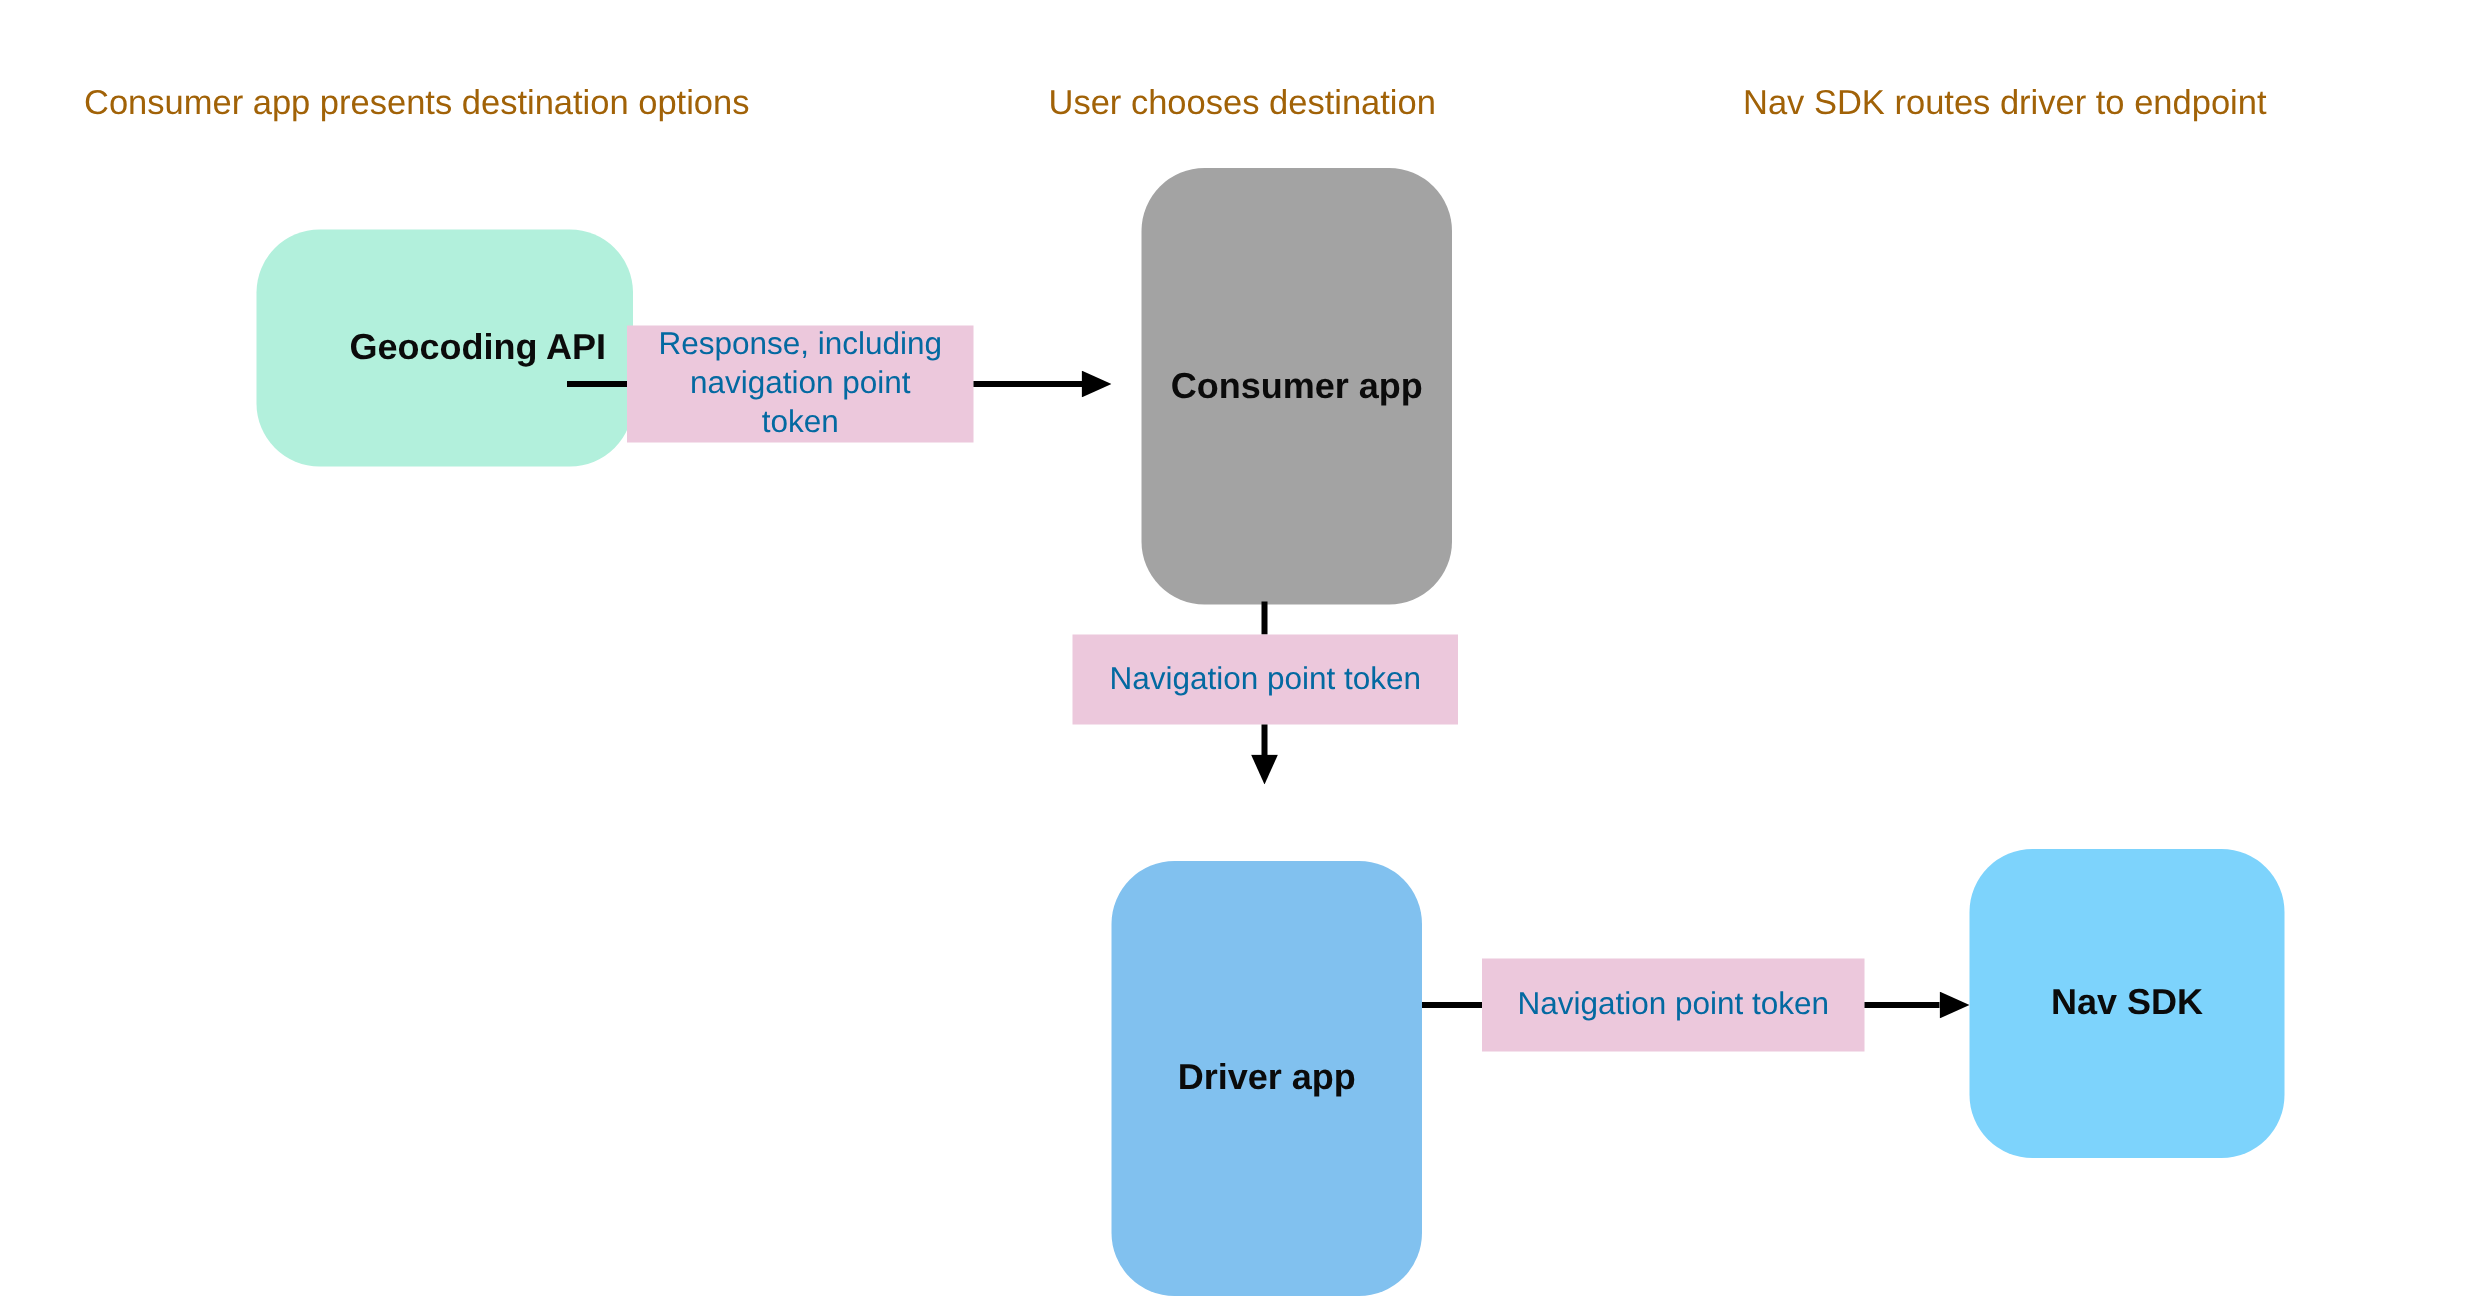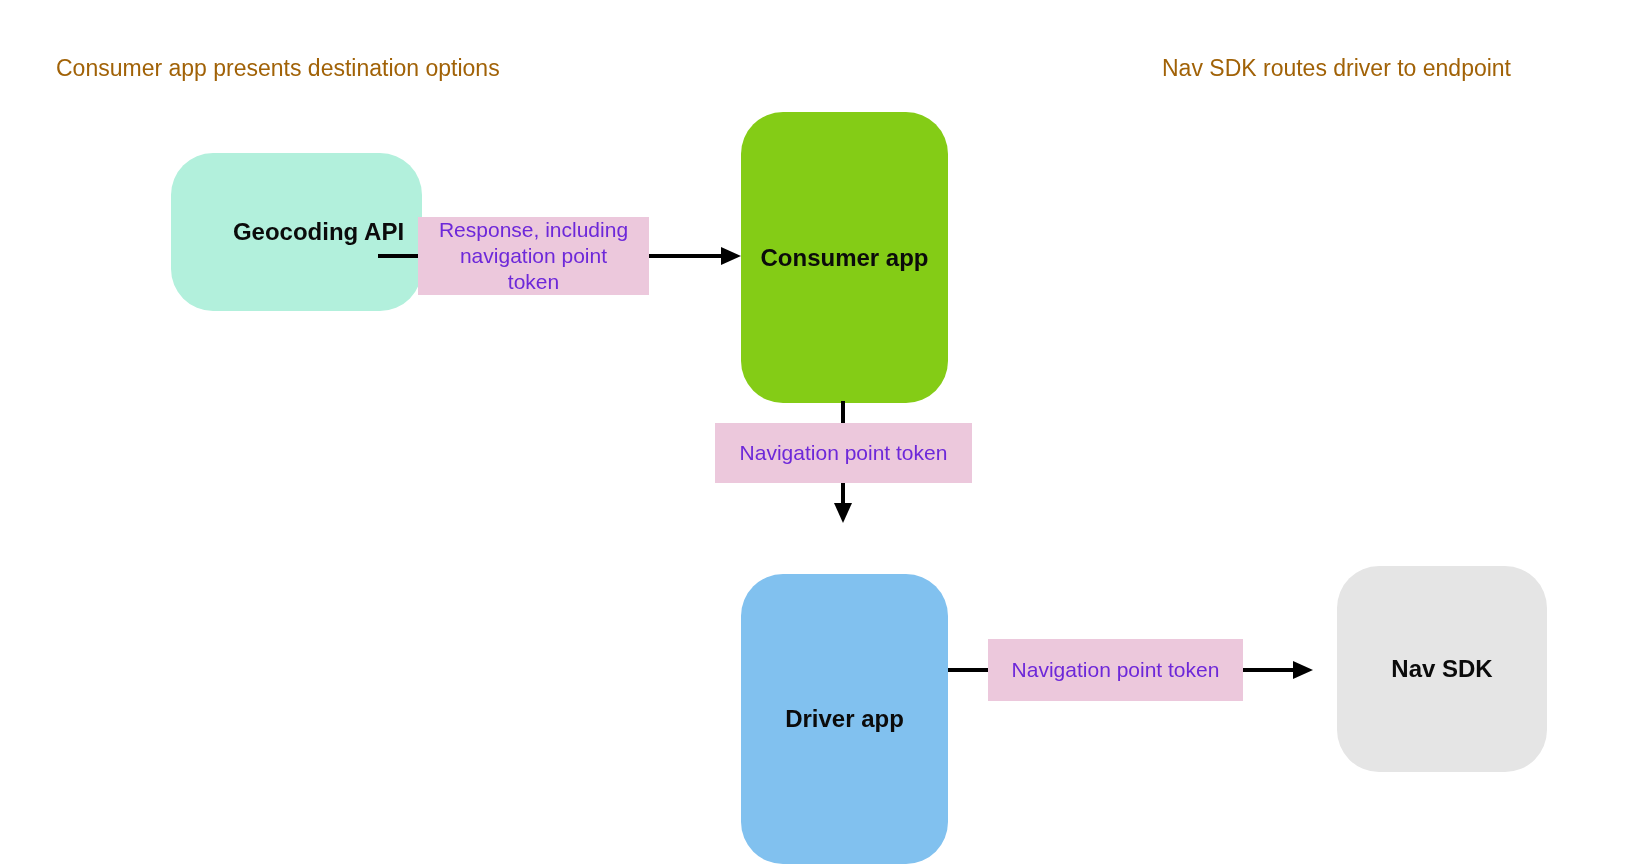--- a/index.html
+++ b/index.html
@@ -53,21 +53,21 @@
   .edge-line { position: absolute; }
   .edge-label {
     position: absolute;
     display: flex;
     align-items: center;
     justify-content: center;
     text-align: center;
     font-size: 21px;
     line-height: 26px;
     box-sizing: border-box;
-    color: #6d28d9;
+    color: #0369a1;
   }
   .arrowhead { position: absolute; }
   .arrow-right { clip-path: polygon(0 0, 0 100%, 100% 50%); }
   .arrow-down  { clip-path: polygon(0 0, 100% 0, 50% 100%); }
 
   
   #e1-line-a { left: 378px; top: 254px; width: 40px; height: 4px; }
   #e1-label  { left: 418px; top: 217px; width: 231px; height: 78px; padding: 0 14px; }
   #e1-line-b { left: 649px; top: 254px; width: 74px; height: 4px; }
   #e1-arrow  { left: 721px; top: 247px; width: 20px; height: 18px; }
@@ -83,32 +83,33 @@
   #e3-label  { left: 988px; top: 639px; width: 255px; height: 62px; white-space: nowrap; }
   #e3-line-b { left: 1243px; top: 668px; width: 50px; height: 4px; }
   #e3-arrow  { left: 1293px; top: 661px; width: 20px; height: 18px; }
 </style>
 </head>
 <body>
 
 <div id="stage">
 
   <div class="hdr" id="hdr1">Consumer app presents destination options</div>
+  <div class="hdr" id="hdr2">User chooses destination</div>
   <div class="hdr" id="hdr3">Nav SDK routes driver to endpoint</div>
 
   <div class="node" id="node-geocoding" style="background: rgb(178, 240, 220);">
     <span class="node-label">Geocoding API</span>
   </div>
-  <div class="node" id="node-consumer" style="background: #84cc16;">
+  <div class="node" id="node-consumer" style="background: #a3a3a3; margin-left: 20px;">
     <span class="node-label">Consumer app</span>
   </div>
   <div class="node" id="node-driver" style="background: rgb(129, 193, 239); margin-top: 48px;">
     <span class="node-label">Driver app</span>
   </div>
-  <div class="node" id="node-navsdk" style="background: #e5e5e5; margin-left: 24px;">
+  <div class="node" id="node-navsdk" style="background: #7dd3fc;">
     <span class="node-label">Nav SDK</span>
   </div>
 
   <div class="edge-line" id="e1-line-a" style="background: rgb(0, 0, 0);"></div>
   <div class="edge-label" id="e1-label" style="background: rgb(236, 200, 220);">Response, including navigation point token</div>
   <div class="edge-line" id="e1-line-b" style="background: rgb(0, 0, 0);"></div>
   <div class="arrowhead arrow-right" id="e1-arrow" style="background: rgb(0, 0, 0);"></div>
 
   <div class="edge-line" id="e2-line-a" style="background: rgb(0, 0, 0);"></div>
   <div class="edge-label" id="e2-label" style="background: rgb(236, 200, 220);">Navigation point token</div>

